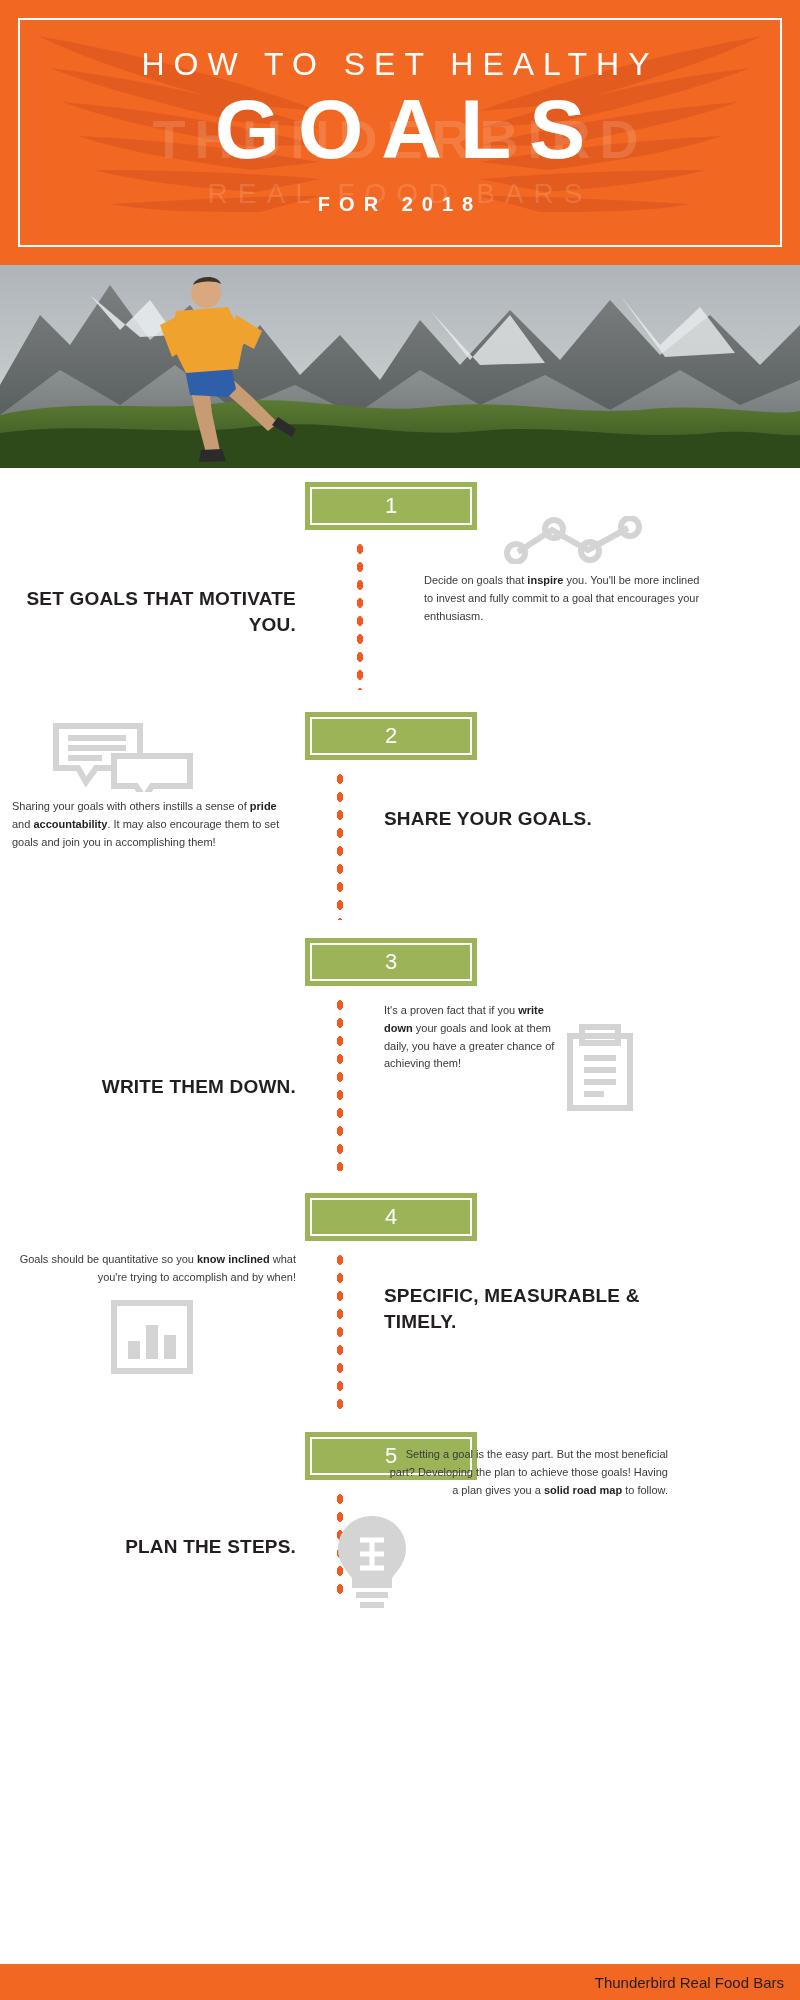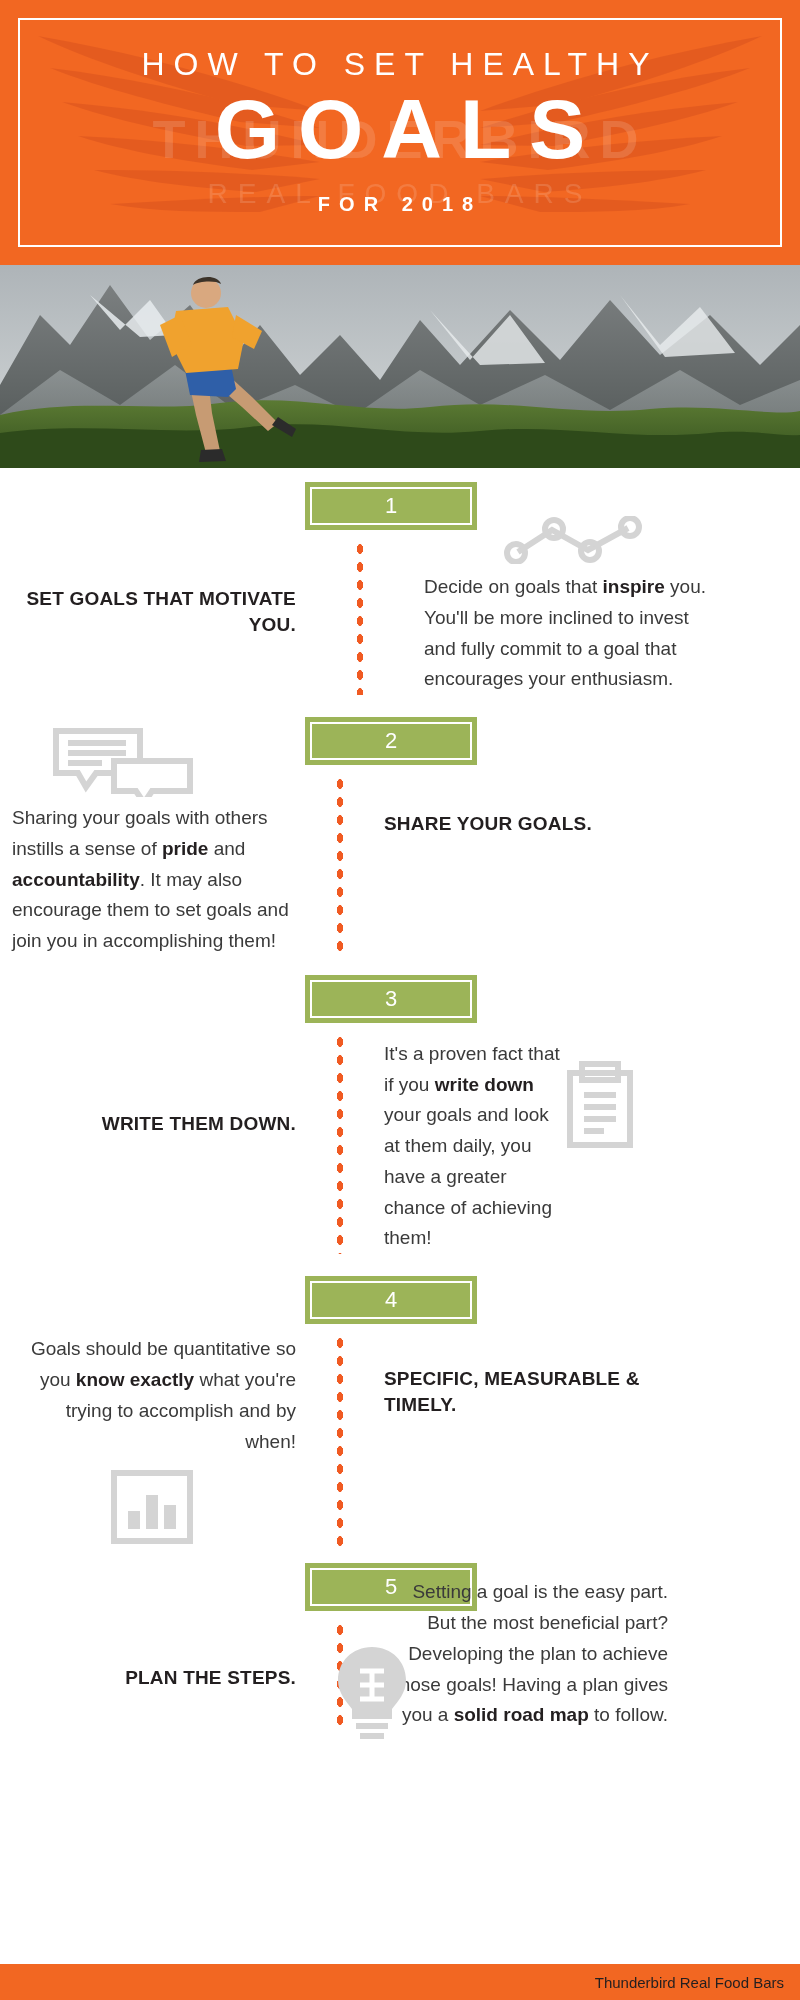--- a/index.html
+++ b/index.html
@@ -114,21 +114,21 @@
   }
 
   .step-title {
     font-size:19px;
     font-weight:700;
     color:#231F20;
     line-height:1.38;
     letter-spacing:.2px;
   }
   .step-body {
-    font-size:19px;
+    font-size:11px;
     font-weight:400;
     color:#3a3a3a;
     line-height:1.62;
   }
   .step-body b { font-weight:700; color:#231F20; }
   .ta-r { text-align:right; }
   .ta-l { text-align:left; }
 
   .icon-slot svg { display:block; }
   .icon-gray { stroke:#D4D4D4; fill:none; stroke-width:6; }
@@ -322,21 +322,21 @@
   </div>
 
   <div class="numbox-wrap" style="margin-top:22px;">
     <div class="numbox">
         <span>4</span>
       </div>
   </div>
   <div class="step-row" style="margin-top:10px;">
     <div class="col ta-r">
       <div class="step-body ta-r">
-        <span>Goals should be quantitative so you </span><b>know exactly</b><span> what you're trying to accomplish and by when!</span>
+        <span>Goals should be quantitative so you </span><b>know inclined</b><span> what you're trying to accomplish and by when!</span>
       </div>
       <div class="icon-slot" style="margin:10px 0 0 96px;">
         <svg width="88" height="80" viewBox="0 0 88 80">
           <g class="icon-gray" stroke-width="5">
             <rect x="6" y="6" width="76" height="68"></rect>
             <rect x="20" y="44" width="12" height="18" fill="#D4D4D4" stroke="none"></rect>
             <rect x="38" y="28" width="12" height="34" fill="#D4D4D4" stroke="none"></rect>
             <rect x="56" y="38" width="12" height="24" fill="#D4D4D4" stroke="none"></rect>
           </g>
         </svg>

